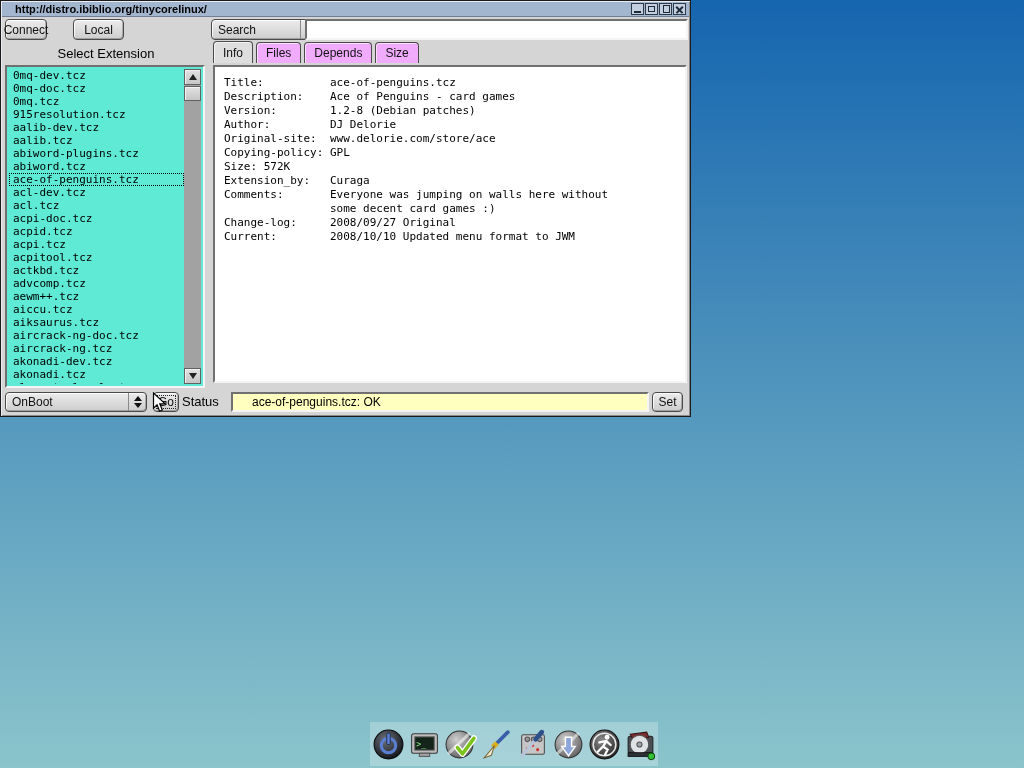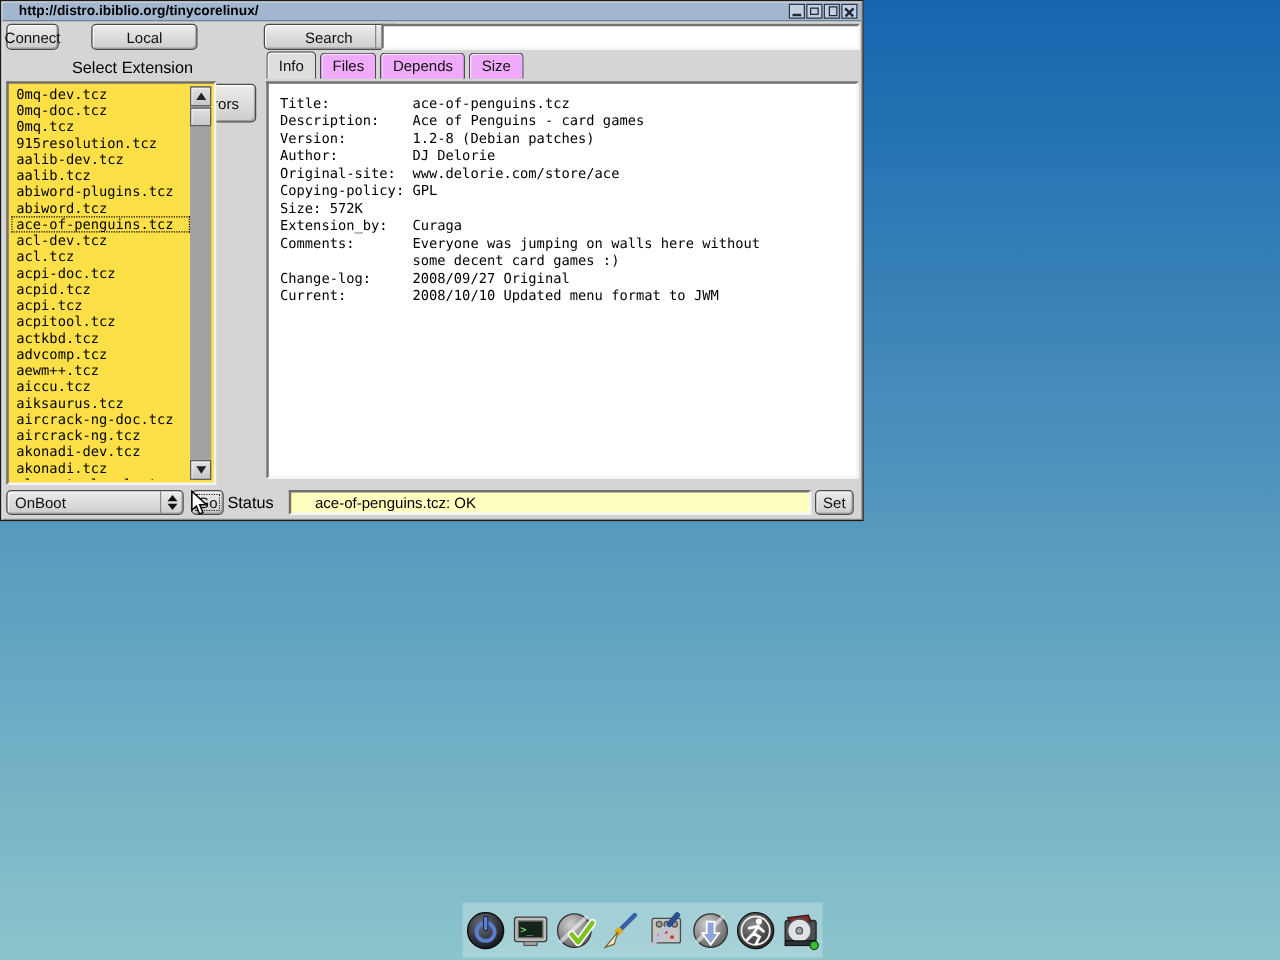--- a/index.html
+++ b/index.html
@@ -58,44 +58,44 @@
   .choice .choice-label{flex:1;padding-left:6px;text-align:left;white-space:nowrap;overflow:hidden;}
   .choice .choice-arrows{
     width:18px;align-self:stretch;border-left:1px solid #8a8a8a;
     display:flex;flex-direction:column;align-items:center;justify-content:center;gap:2px;
   }
   .tri-up{width:0;height:0;border-left:4px solid transparent;border-right:4px solid transparent;border-bottom:5px solid #111;}
   .tri-down{width:0;height:0;border-left:4px solid transparent;border-right:4px solid transparent;border-top:5px solid #111;}
   .sunken{border:2px solid;border-color:#707070 #f4f4f4 #f4f4f4 #707070;}
   
   .btn-connect{left:4px;top:18px;width:42px;height:21px;}
-  .btn-local{left:72px;top:18px;width:85px;height:21px;}
+  .btn-local{left:72px;top:18px;width:51px;height:21px;}
   .btn-mirrors{left:139px;top:18px;width:65px;height:31px;margin-top:48px;}
-  .choice-search{left:210px;top:18px;width:108px;height:21px;padding-left:26px;}
+  .choice-search{left:210px;top:18px;width:108px;height:21px;}
   .search-input{
     position:absolute;left:304px;top:18px;width:383px;height:21px;
     background:#fff;outline:none;font-size:12px;padding:0 4px;
     border:2px solid;border-color:#707070 #f4f4f4 #f4f4f4 #707070;
   }
   
   .select-ext-label{
     position:absolute;left:0;top:45px;width:210px;text-align:center;
     font-size:13px;color:#000;
   }
   .tabs{position:absolute;left:212px;top:40px;height:22px;display:flex;gap:3px;align-items:flex-end;}
   .tab{
     height:21px;padding:0 9px;display:flex;align-items:center;
     background:#f0abfc;border:1px solid #4a4a4a;border-bottom:none;
     border-radius:4px 4px 0 0;font-size:12px;color:#111;
     box-shadow:inset 1px 1px 0 rgba(255,255,255,.6);
   }
   .tab.active{height:22px;background:#dedede;}
   
   .listbox{
-    position:absolute;left:4px;top:64px;width:168px;height:323px;background:#fde047;
+    position:absolute;left:4px;top:64px;width:200px;height:323px;background:#5eead4;
   }
   .pkg-list{position:absolute;left:2px;top:2px;right:19px;bottom:2px;overflow:hidden;}
   .pkg{
     height:13px;line-height:12px;font-family:"DejaVu Sans Mono",monospace;
     font-size:11px;color:#000;padding-left:3px;white-space:nowrap;
     border:1px dotted transparent;
   }
   .pkg.selected{border-color:#000;}
   .scrollbar{position:absolute;right:2px;top:2px;bottom:2px;width:17px;background:#a2a2a2;}
   .sb-btn,.sb-thumb{

